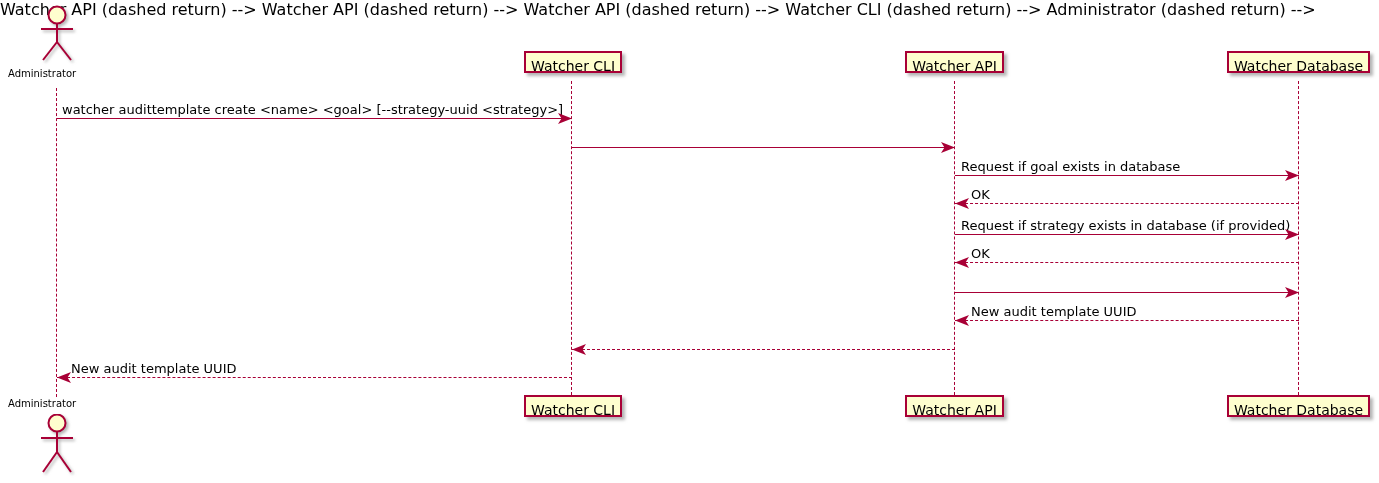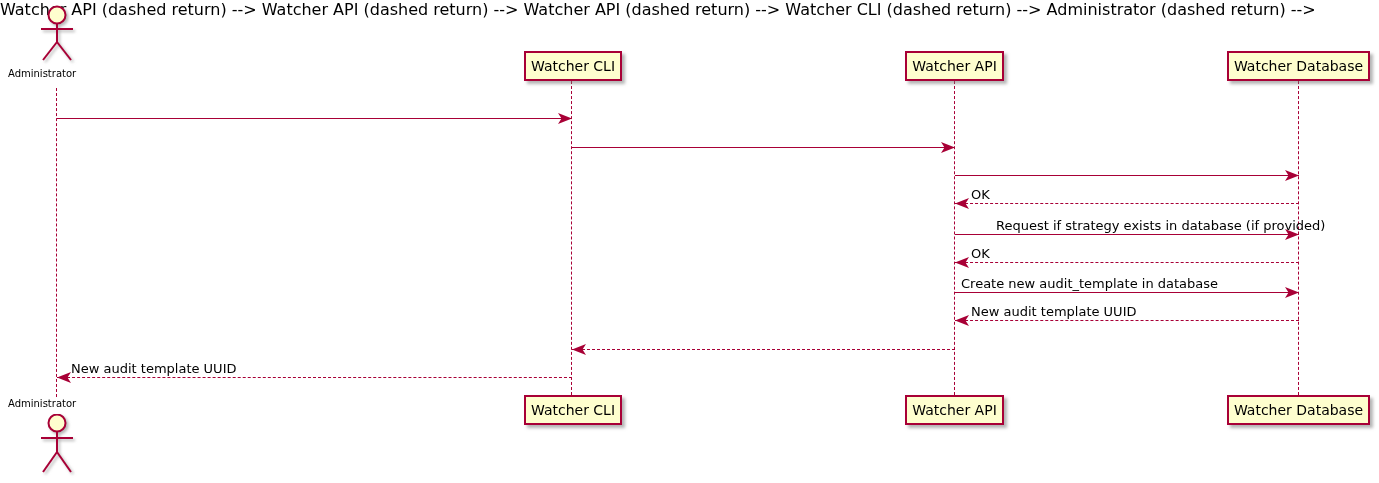--- a/index.html
+++ b/index.html
@@ -18,21 +18,21 @@
   
   .lifeline {
     position: absolute;
     width: 0;
     border-left: 1px dashed #A80036;
   }
   
   .pbox {
     position: absolute;
     box-sizing: border-box;
-    height: 30px;
+    height: 22px;
     background: #FEFECE;
     border: 2px solid #A80036;
     box-shadow: 3px 3px 3px rgba(120,120,120,0.55);
     color: #000000;
     font-size: 14px;
     line-height: 26px;
     text-align: center;
     white-space: nowrap;
   }
   
@@ -85,60 +85,61 @@
     <line x1="18" y1="38" x2="32" y2="56" stroke="#A80036" stroke-width="2"></line>
   </svg>
   <div class="actor-label" style="left:8px;top:68px">Administrator</div>
 
   
   <div class="pbox" style="left:524px; top:51px; width:98px">Watcher CLI</div>
   <div class="pbox" style="left:905px; top:51px; width:99px">Watcher API</div>
   <div class="pbox" style="left:1227px;top:51px; width:143px">Watcher Database</div>
 
   
+  <div class="msg-label" style="left:62px;top:102px">watcher audittemplate create &lt;name&gt; &lt;goal&gt; [--strategy-uuid &lt;strategy&gt;]</div>
   <div class="msg-line solid" style="left:57px;top:118px;width:515px"></div>
   <svg class="arrowhead" style="left:558px;top:113px" viewBox="0 0 14 11">
     <polygon points="0,0 14,5.5 0,11 3.5,5.5" fill="#A80036"></polygon>
     </svg>
 
   
   <div class="msg-line solid" style="left:572px;top:147px;width:383px"></div>
   <svg class="arrowhead" style="left:941px;top:142px" viewBox="0 0 14 11">
     <polygon points="0,0 14,5.5 0,11 3.5,5.5" fill="#A80036"></polygon>
     </svg>
 
   
+  <div class="msg-label" style="left:961px;top:159px">Request if goal exists in database</div>
   <div class="msg-line solid" style="left:955px;top:175px;width:344px"></div>
   <svg class="arrowhead" style="left:1285px;top:170px" viewBox="0 0 14 11">
     <polygon points="0,0 14,5.5 0,11 3.5,5.5" fill="#A80036"></polygon>
     </svg>
 
    Watcher API (dashed return) --&gt;
   <div class="msg-label" style="left:971px;top:187px">OK</div>
   <div class="msg-line dashed" style="left:955px;top:203px;width:344px"></div>
   <svg class="arrowhead" style="left:955px;top:198px" viewBox="0 0 14 11">
     <polygon points="14,0 0,5.5 14,11 10.5,5.5" fill="#A80036"></polygon>
     </svg>
 
   
-  <div class="msg-label" style="left:996px;top:218px">Request if strategy exists in database (if provided)</div>
+  <div class="msg-label" style="left:961px;top:218px">Request if strategy exists in database (if provided)</div>
   <div class="msg-line solid" style="left:955px;top:234px;width:344px"></div>
   <svg class="arrowhead" style="left:1285px;top:229px" viewBox="0 0 14 11">
     <polygon points="0,0 14,5.5 0,11 3.5,5.5" fill="#A80036"></polygon>
     </svg>
 
    Watcher API (dashed return) --&gt;
   <div class="msg-label" style="left:971px;top:246px">OK</div>
   <div class="msg-line dashed" style="left:955px;top:262px;width:344px"></div>
   <svg class="arrowhead" style="left:955px;top:257px" viewBox="0 0 14 11">
     <polygon points="14,0 0,5.5 14,11 10.5,5.5" fill="#A80036"></polygon>
     </svg>
 
   
-  <div class="msg-label" style="left:961px;top:276px">Create new audit_template in database</div>
   <div class="msg-line solid" style="left:955px;top:292px;width:344px"></div>
   <svg class="arrowhead" style="left:1285px;top:287px" viewBox="0 0 14 11">
     <polygon points="0,0 14,5.5 0,11 3.5,5.5" fill="#A80036"></polygon>
     </svg>
 
    Watcher API (dashed return) --&gt;
   <div class="msg-label" style="left:971px;top:304px">New audit template UUID</div>
   <div class="msg-line dashed" style="left:955px;top:320px;width:344px"></div>
   <svg class="arrowhead" style="left:955px;top:315px" viewBox="0 0 14 11">
     <polygon points="14,0 0,5.5 14,11 10.5,5.5" fill="#A80036"></polygon>

